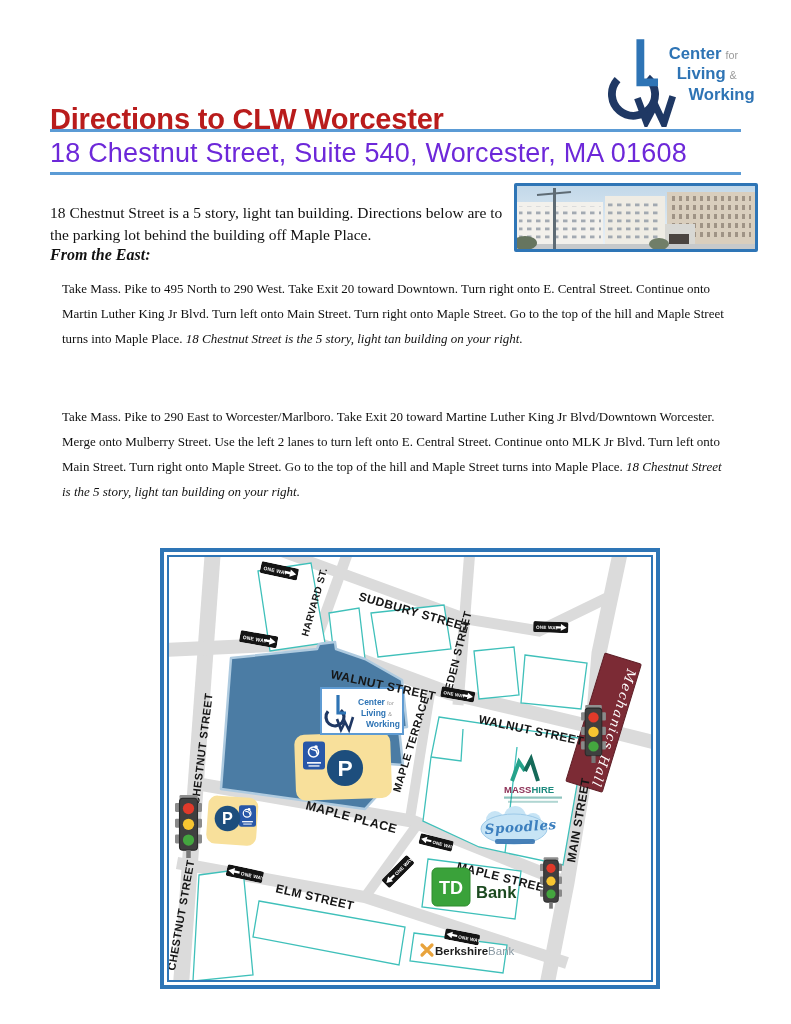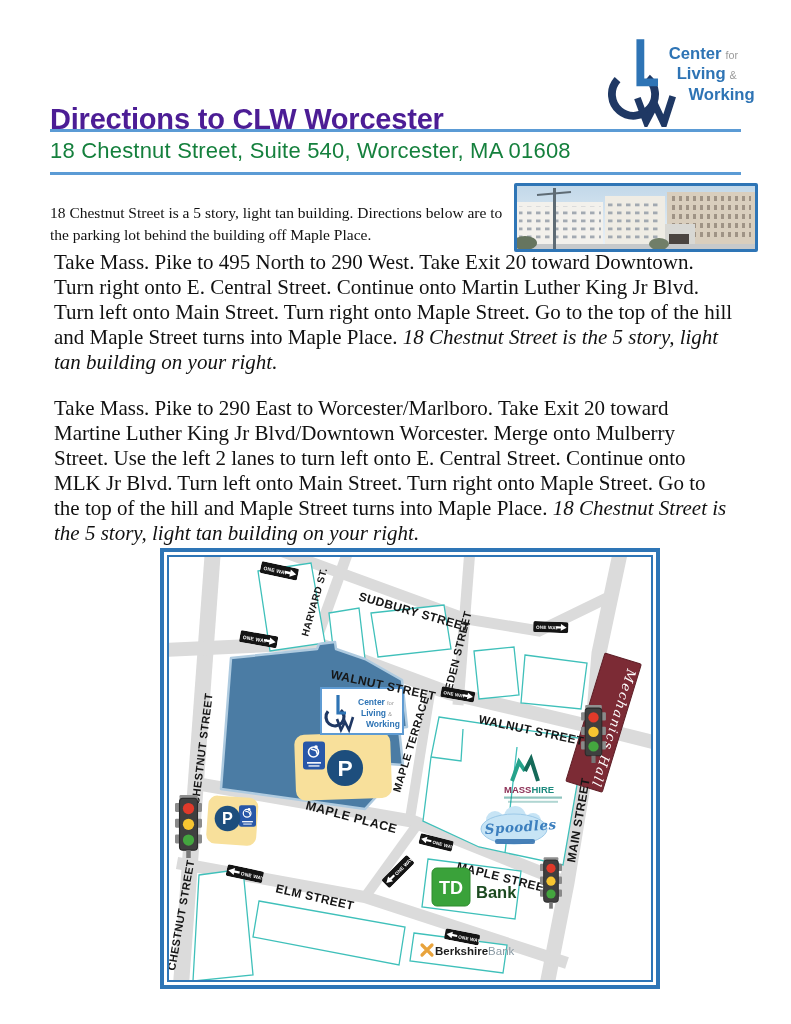--- a/index.html
+++ b/index.html
@@ -1,35 +1,35 @@
 <!DOCTYPE html>
 <html><head>
 <meta charset="utf-8">
 <style>
   html,body{margin:0;padding:0;background:#ffffff;}
   .page{position:relative;width:791px;height:1024px;background:#ffffff;overflow:hidden;
         font-family:"Liberation Serif",serif;color:#111;}
   
   .title{position:absolute;left:50px;top:84px;font-family:"Liberation Sans",sans-serif;
-         font-weight:bold;font-size:29px;letter-spacing:-0.2px;color:#4c1d95;}
+         font-weight:bold;font-size:29px;letter-spacing:-0.2px;color:#b91c1c;}
   .rule{position:absolute;left:50px;width:691px;height:3px;background:#5B9BD5;}
   .rule1{top:129px;} .rule2{top:172px;}
   .subtitle{position:absolute;left:50px;top:138px;font-family:"Liberation Sans",sans-serif;
-            font-size:22px;color:#15803d;letter-spacing:0.2px;}
+            font-size:27px;color:#6d28d9;letter-spacing:0.2px;}
   .org-logo{position:absolute;left:608px;top:33px;}
   
   .intro{position:absolute;left:50px;top:186px;width:470px;
          font-size:15.5px;line-height:22px;}
   .photo-frame{position:absolute;left:514px;top:183px;border:3px solid #2E75B6;border-radius:2px;
                width:238px;height:63px;background:#cfe0ec;}
   
   .section{position:absolute;left:50px;width:688px;}
   .sec-east{top:246px;} .sec-west{top:392px;}
   .sec-head{font-weight:bold;font-style:italic;font-size:16px;margin:0 0 6px 0;}
-  .sec-body{font-size:21px;line-height:25px;margin:4px;}
+  .sec-body{font-size:13px;line-height:25px;margin:12px;}
   .it{font-style:italic;}
   
   .map-frame{position:absolute;left:160px;top:548px;width:500px;height:441px;
              border:4px solid #2E75B6;box-sizing:border-box;padding:3px;background:#fff;}
   .map-inner{width:100%;height:100%;border:2px solid #2E75B6;box-sizing:border-box;background:#fff;overflow:hidden;}
   .map-label{font-family:"Liberation Sans",sans-serif;font-weight:bold;fill:#161616;letter-spacing:0.4px;}
   .ow-text{font-family:"Liberation Sans",sans-serif;font-weight:bold;fill:#ffffff;font-size:5px;letter-spacing:0.2px;}
   .mech-text{font-family:"DejaVu Serif",serif;font-style:italic;fill:#ffffff;font-size:13px;letter-spacing:1.5px;}
   .mini-main{font-family:"Liberation Sans",sans-serif;font-weight:bold;fill:#2E74B5;font-size:8.5px;}
   .mini-suf{font-family:"Liberation Sans",sans-serif;fill:#9a9a9a;font-size:6px;font-weight:normal;}
@@ -85,20 +85,21 @@
       <rect x="152" y="48" width="20" height="15" fill="#4A4440"></rect>
       <rect x="0" y="58" width="238" height="5" fill="#C6C9CB"></rect>
       <ellipse cx="8" cy="57" rx="12" ry="7" fill="#66755F"></ellipse>
       <ellipse cx="142" cy="58" rx="10" ry="6" fill="#707E68"></ellipse>
       <rect x="36" y="2" width="3" height="61" fill="#5E6B74"></rect>
       <path d="M20,9 L54,6" stroke="#5E6B74" stroke-width="2" fill="none"></path>
     </svg>
   </div>
 
   <div class="section sec-east">
+    <h2 class="sec-head">From the East:</h2>
     <p class="sec-body"><span>Take Mass. Pike to 495 North to 290 West. Take Exit 20 toward Downtown. Turn right onto E. Central Street. Continue onto Martin Luther King Jr Blvd. Turn left onto Main Street. Turn right onto Maple Street. Go to the top of the hill and Maple Street turns into Maple Place.</span> <span class="it">18 Chestnut Street is the 5 story, light tan building on your right.</span></p>
   </div>
 
   <div class="section sec-west">
     <p class="sec-body"><span>Take Mass. Pike to 290 East to Worcester/Marlboro. Take Exit 20 toward Martine Luther King Jr Blvd/Downtown Worcester. Merge onto Mulberry Street. Use the left 2 lanes to turn left onto E. Central Street. Continue onto MLK Jr Blvd. Turn left onto Main Street. Turn right onto Maple Street. Go to the top of the hill and Maple Street turns into Maple Place.</span> <span class="it">18 Chestnut Street is the 5 story, light tan building on your right.</span></p>
   </div>
 
   <div class="map-frame">
    <div class="map-inner">
     <svg width="482" height="423" viewBox="0 0 482 423">

